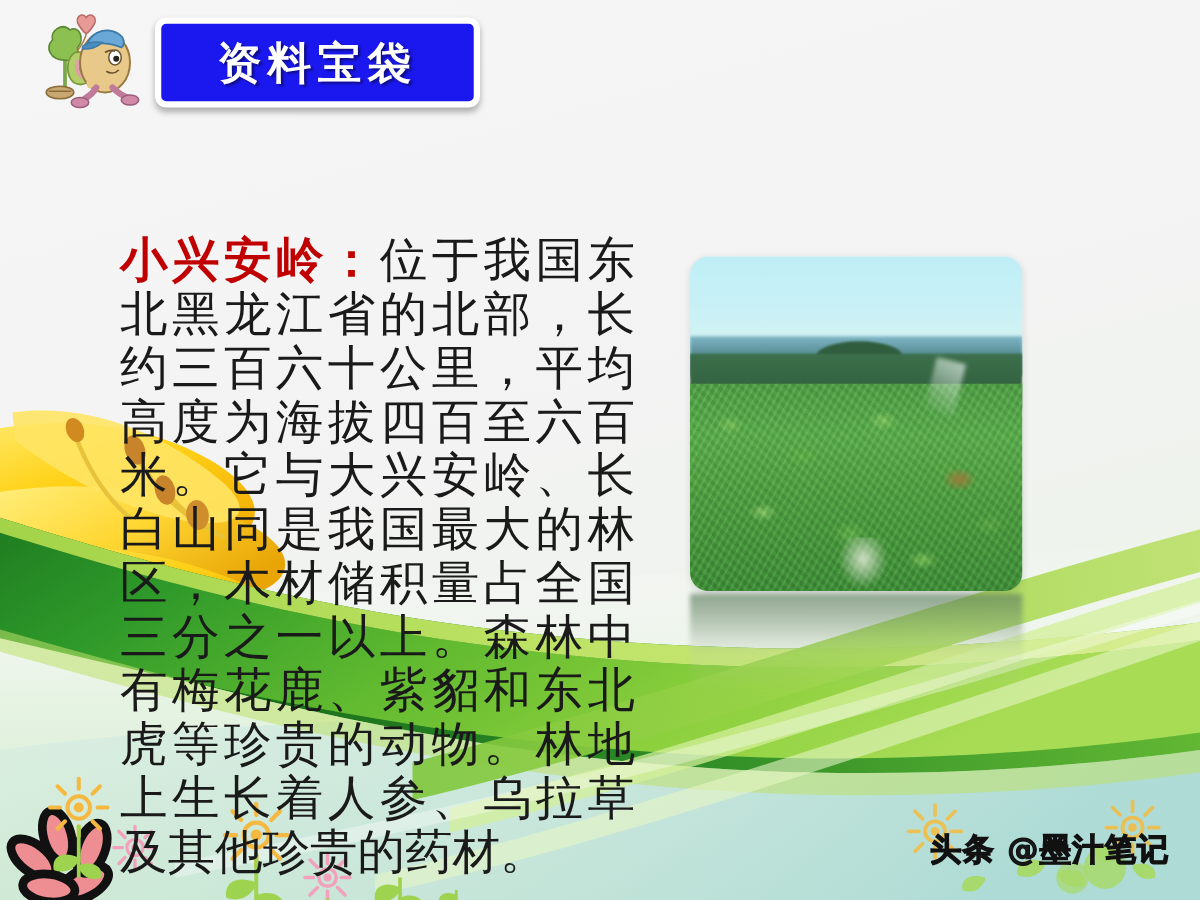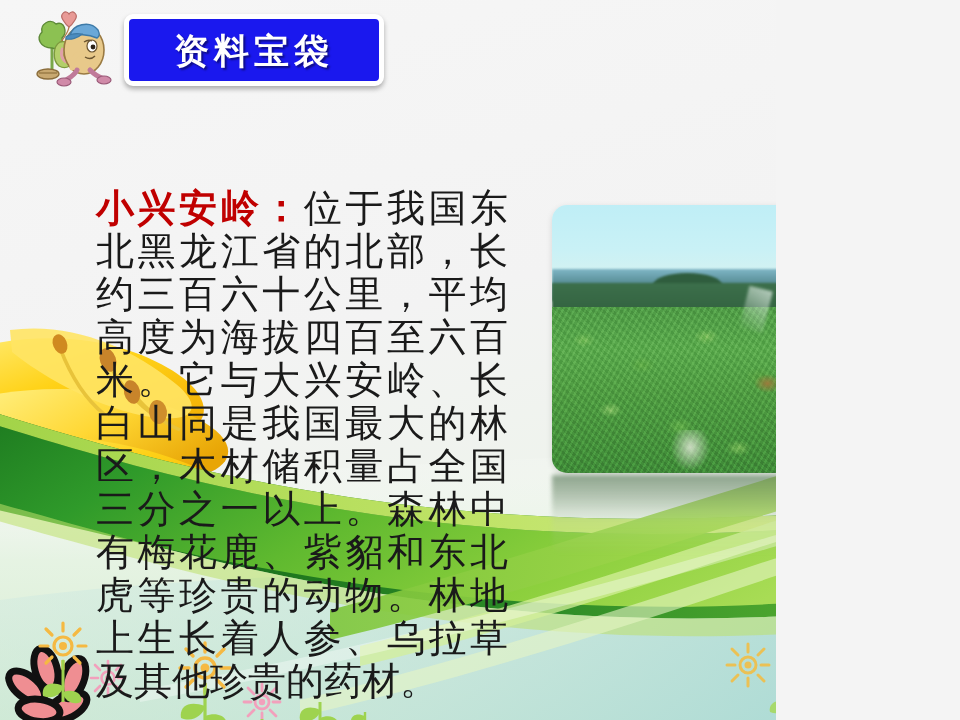--- a/index.html
+++ b/index.html
@@ -2,21 +2,21 @@
 <html><head>
 <meta charset="utf-8">
 <style>
   html,body{margin:0;padding:0;}
   body{
     width:960px;height:720px;overflow:hidden;
     font-family:"Liberation Serif","DejaVu Serif",serif;
     background:#f4f4f4;
   }
   .slide{
-    position:relative;width:776px;height:720px;overflow:hidden;
+    position:relative;width:960px;height:720px;overflow:hidden;
     background:linear-gradient(165deg,#f6f6f6 0%,#f3f3f3 45%,#eef3ec 70%,#eaf4e6 100%);
   }
 
   
   .bg-layer{position:absolute;left:0;top:0;width:960px;height:720px;pointer-events:none;}
 
   
   .header{position:absolute;left:22px;top:8px;display:flex;align-items:center;}
   .mascot{width:92px;height:84px;position:relative;flex:0 0 auto;}
   .title-badge{
@@ -377,14 +377,17 @@
       <div class="canopy-tex"></div>
       <div class="clearing"></div>
       <div class="brown-patch"></div>
       <div class="dead-tree"></div>
     </div>
     <div class="photo-refl">
       <div class="r1"></div>
     </div>
   </div>
 
+  <div class="watermark">
+    <div class="wm-text">头条 @墨汁笔记</div>
+  </div>
 
 </div>
 
 </body></html>

